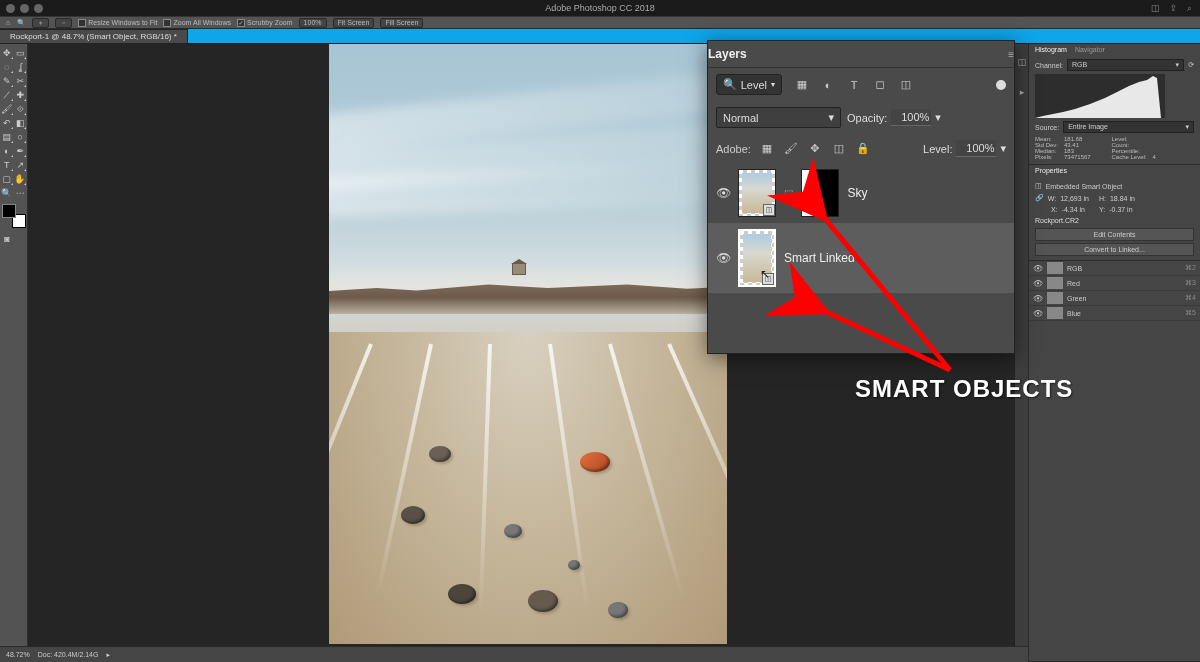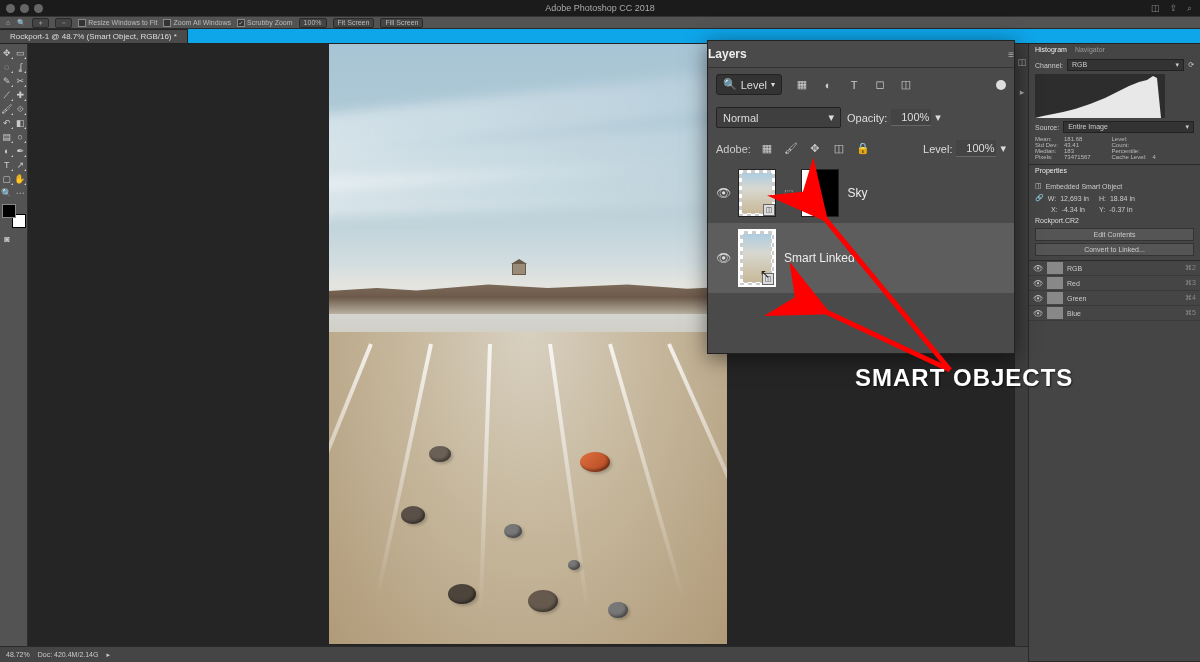--- a/index.html
+++ b/index.html
@@ -420,13 +420,13 @@
 
 <svg class="annotation" style="top:0;left:0;width:1200px;height:662px">
   <defs>
       <marker id="ah" markerWidth="12" markerHeight="12" refX="2" refY="6" orient="auto">
         <path d="M12,0 L0,6 L12,12 L8,6 Z" fill="#ff0000"></path>
       </marker>
     </defs>
   <line x1="950" y1="370" x2="822" y2="215" stroke="#ff0000" stroke-width="5" marker-end="url(#ah)"></line>
   <line x1="950" y1="370" x2="822" y2="310" stroke="#ff0000" stroke-width="5" marker-end="url(#ah)"></line>
 </svg>
-<div class="ann-label" style="top:364px;left:855px">SMART OBJECTS</div>
+<div class="ann-label" style="top:375px;left:855px">SMART OBJECTS</div>
 
 </body></html>

